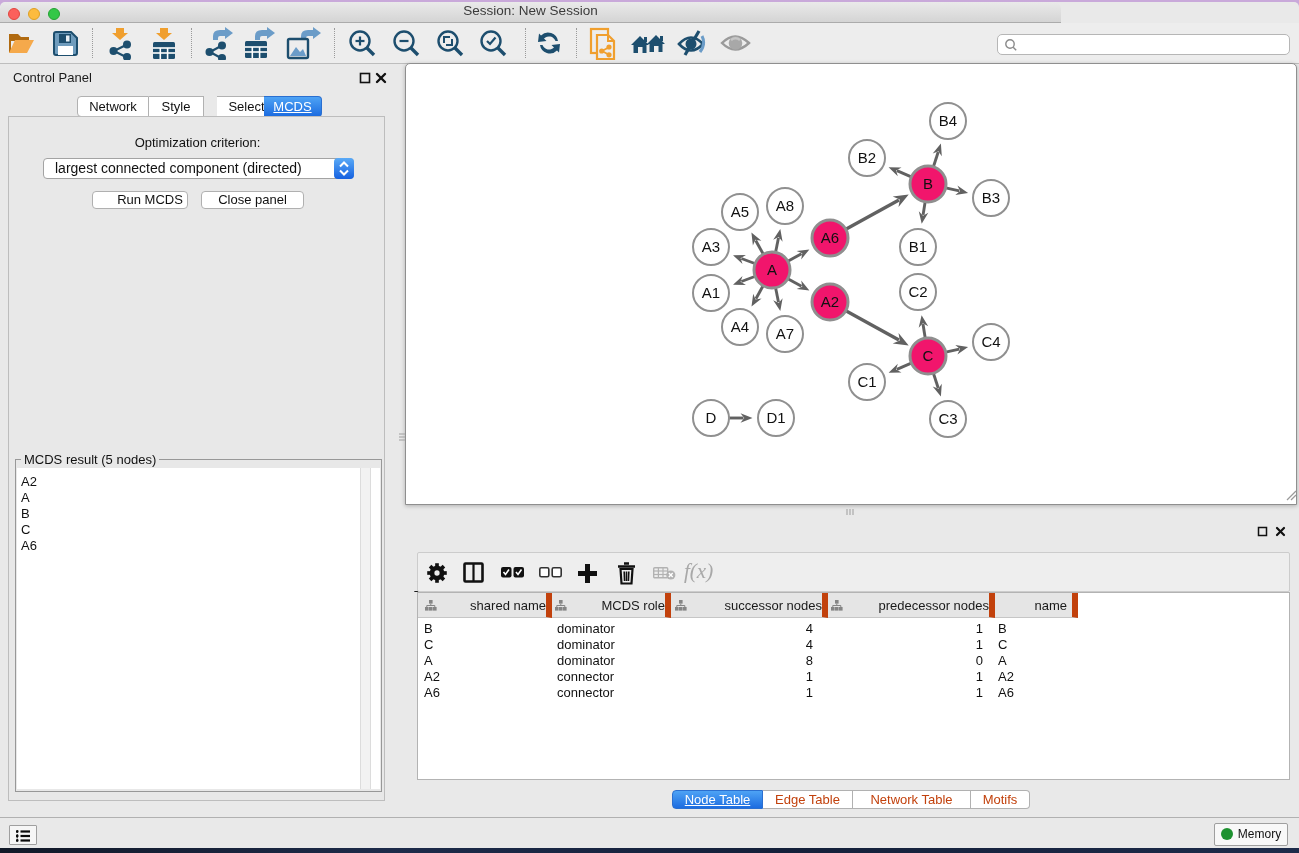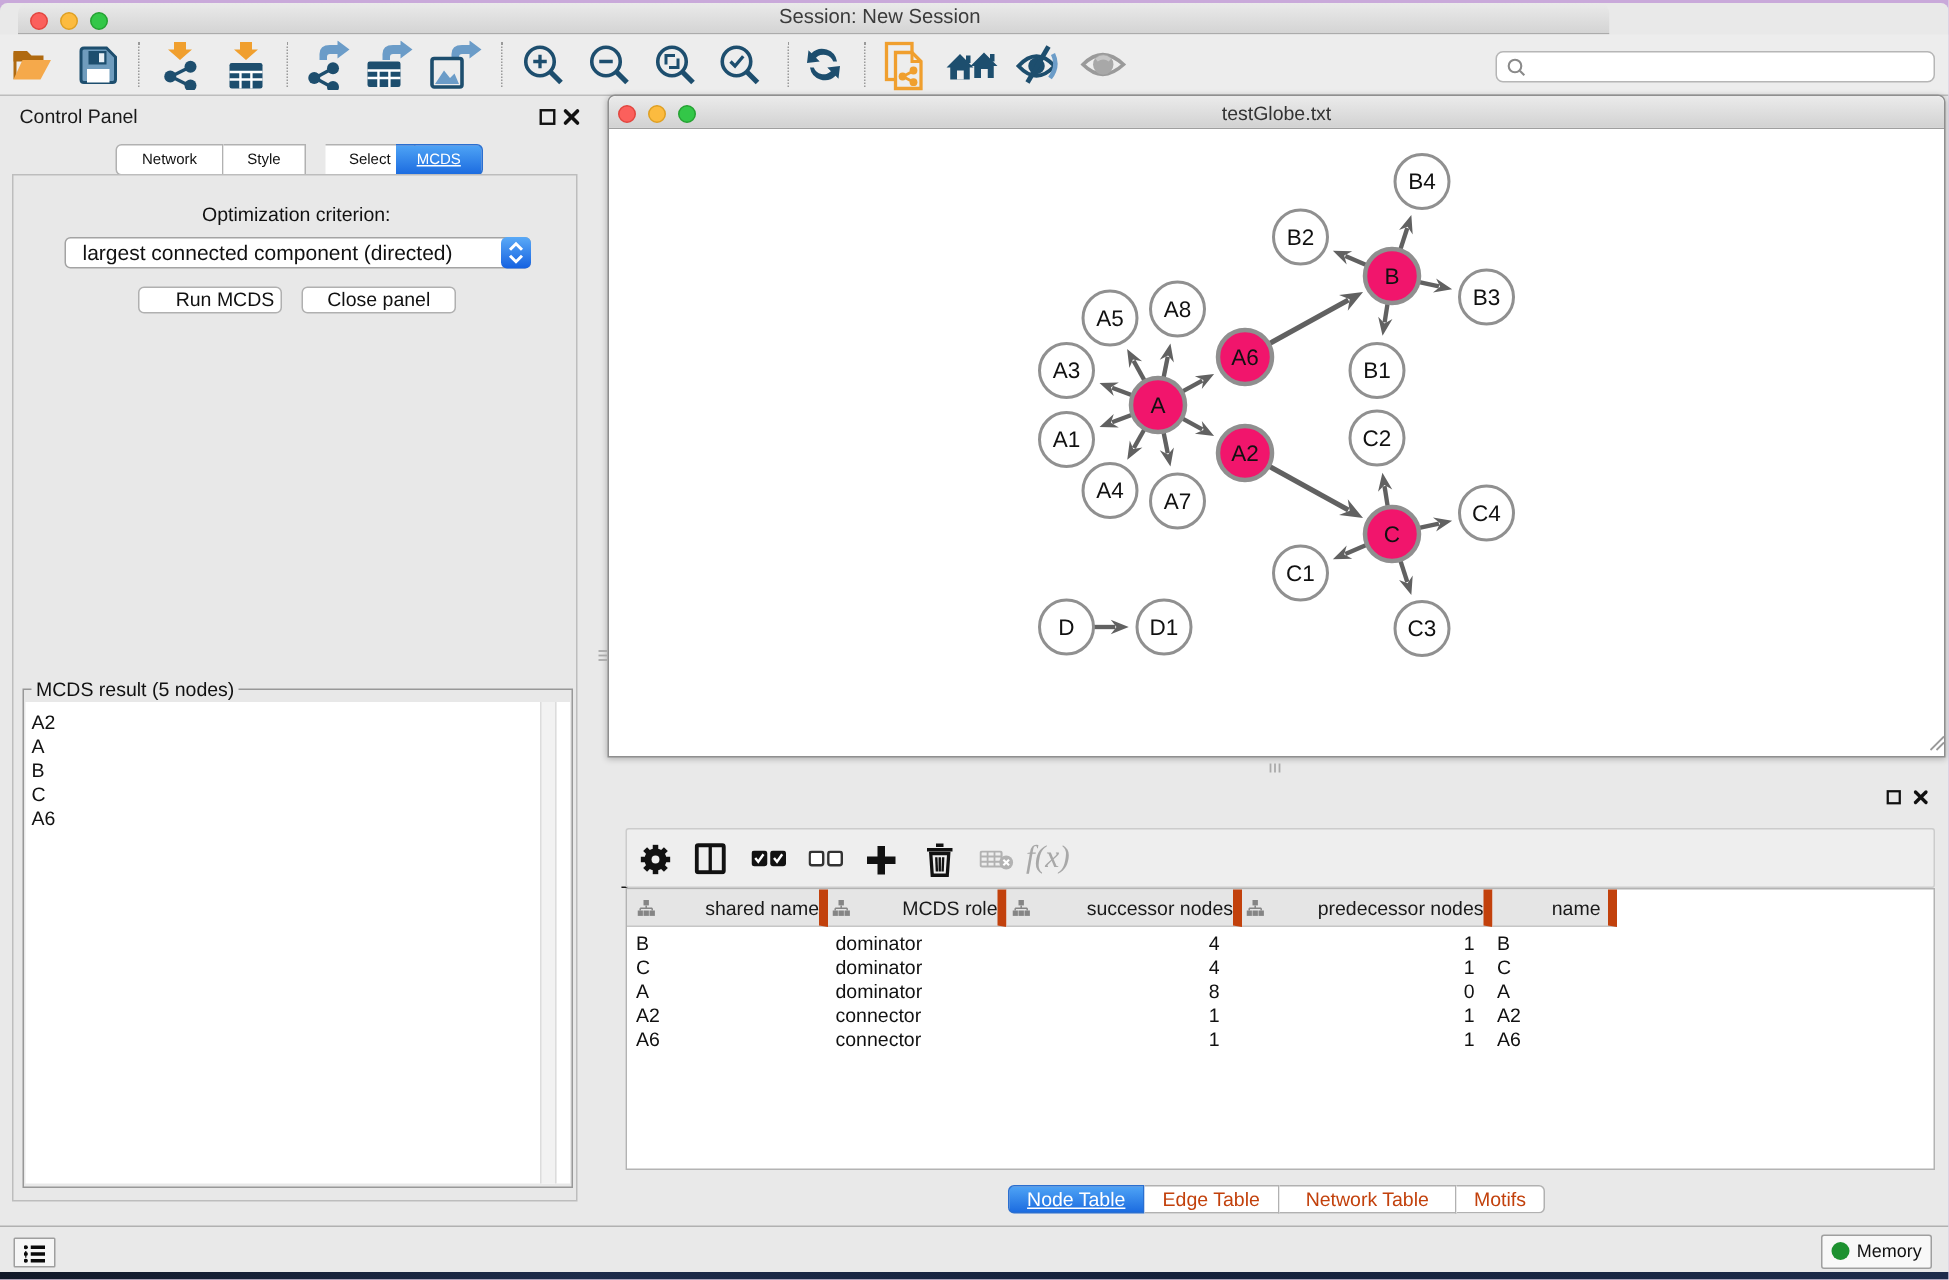--- a/index.html
+++ b/index.html
@@ -1,27 +1,27 @@
 <!DOCTYPE html>
 <html><head>
 <meta charset="utf-8">
 <style>
 * { margin:0; padding:0; box-sizing:border-box; }
 html,body { width:1299px; height:853px; overflow:hidden; }
 body { font-family:"Liberation Sans", sans-serif; background:#c9a9da; position:relative; }
 #app { position:absolute; left:0; top:2px; width:1299px; height:846px; background:#e9e9e9; border-radius:5px 5px 0 0; }
-#titlebar { position:absolute; left:12px; top:2px; width:1061px; height:21px; background:linear-gradient(#eaeaea,#d4d4d4); border-radius:7px 7px 0 0; border-bottom:1px solid #ababab;padding-left:44px; }
+#titlebar { position:absolute; left:0; top:2px; width:1061px; height:21px; background:linear-gradient(#eaeaea,#d4d4d4); border-radius:7px 7px 0 0; border-bottom:1px solid #ababab; }
 .tl { position:absolute; top:5.5px; width:12px; height:12px; border-radius:50%; }
 #title { position:absolute; top:1px; width:100%; text-align:center; font-size:13.5px; color:#3b3b3b; }
 #toolbar { position:absolute; left:0; top:23px; width:1299px; height:41px; background:#ededed; border-bottom:1px solid #bdbdbd; }
 .sep { position:absolute; top:5px; height:30px; width:1px; border-left:1px dotted #9a9a9a; }
 #searchbox { position:absolute; left:997px; top:11px; width:293px; height:21px; background:#fff; border:1px solid #b6b6b6; border-radius:5px; }
 
 #cp-title { position:absolute; left:13px; top:70px; font-size:13px; color:#1a1a1a; }
-.tab { position:absolute; top:96px; height:21px; background:#fff; border:1px solid #b1b1b1; font-size:10px; color:#111; text-align:center; line-height:19px; }
+.tab { position:absolute; top:96px; height:21px; background:#fff; border:1px solid #b1b1b1; font-size:13px; color:#111; text-align:center; line-height:19px; }
 .tabsel { background:linear-gradient(#4ea3f5,#1c6ce0); color:#fff; border-color:#2a6fd0;text-decoration:underline; }
 #cp-pane { position:absolute; left:8px; top:116px; width:377px; height:685px; border:1px solid #bdbdbd; background:#e8e8e8; }
 #optlabel { position:absolute; left:0px; top:135px; width:395px; text-align:center; font-size:13px; color:#111; }
 #dropdown { position:absolute; left:43px; top:158px; width:311px; height:21px; background:#fff; border:1px solid #a3a3a3; border-radius:4px; font-size:14px; color:#111; line-height:19px; padding-left:11px; }
 #spinner { position:absolute; left:334px; top:158px; width:20px; height:21px; border-radius:4px; background:linear-gradient(#5aaaf7,#1561e0); }
 .btn { position:absolute; top:191px; height:18px; background:#fff; border:1px solid #b0b0b0; border-radius:4px; font-size:13px; color:#111; text-align:center; line-height:16px; }
 #fieldset { position:absolute; left:15px; top:459px; width:367px; height:333px; border:1px solid #989898; }
 #legend { position:absolute; left:21px; top:452px; background:#e8e8e8; padding:0 3px; font-size:13px; color:#111; }
 #mlist { position:absolute; left:17px; top:468px; width:363px; height:321px; background:#fff; }
 #mtrack { position:absolute; right:9px; top:0px; width:11px; height:321px; background:#f2f2f2; border-left:1px solid #dcdcdc; border-right:1px solid #dcdcdc; }
@@ -216,26 +216,20 @@
 <div id="mlist">
 <div class="mitem" style="top:6px">A2</div>
 <div class="mitem" style="top:22px">A</div>
 <div class="mitem" style="top:38px">B</div>
 <div class="mitem" style="top:54px">C</div>
 <div class="mitem" style="top:70px">A6</div>
 <div id="mtrack"></div>
 </div>
 
 <div id="netwin">
-  <div id="nw-titlebar">
-    <div class="tl2" style="left:6px; background:#fb605c; border:0.5px solid #e2463f;"></div>
-    <div class="tl2" style="left:26px; background:#fcbb3f; border:0.5px solid #dfa023;"></div>
-    <div class="tl2" style="left:46px; background:#33c748; border:0.5px solid #25a233;"></div>
-    <div id="nw-title">testGlobe.txt</div>
-  </div>
   <svg style="position:absolute;left:0px;top:22px" width="890" height="420" viewBox="405 85 890 420">
 <line x1="755.1" y1="275.0" x2="740.4" y2="280.5" stroke="#616161" stroke-width="2.9"></line>
       <path d="M732.0,283.7 L741.5,275.0 L739.6,280.8 L744.9,284.0 Z" fill="#616161"></path>
 <line x1="755.1" y1="263.0" x2="740.4" y2="257.5" stroke="#616161" stroke-width="2.9"></line>
       <path d="M732.0,254.3 L744.9,254.0 L739.6,257.2 L741.5,263.0 Z" fill="#616161"></path>
 <line x1="762.7" y1="283.8" x2="754.9" y2="297.7" stroke="#616161" stroke-width="2.9"></line>
       <path d="M750.5,305.5 L752.2,292.7 L754.5,298.4 L760.6,297.4 Z" fill="#616161"></path>
 <line x1="762.8" y1="254.1" x2="754.7" y2="239.5" stroke="#616161" stroke-width="2.9"></line>
       <path d="M750.4,231.6 L760.4,239.8 L754.3,238.7 L751.9,244.4 Z" fill="#616161"></path>
 <line x1="774.4" y1="285.7" x2="777.5" y2="301.2" stroke="#616161" stroke-width="2.9"></line>

